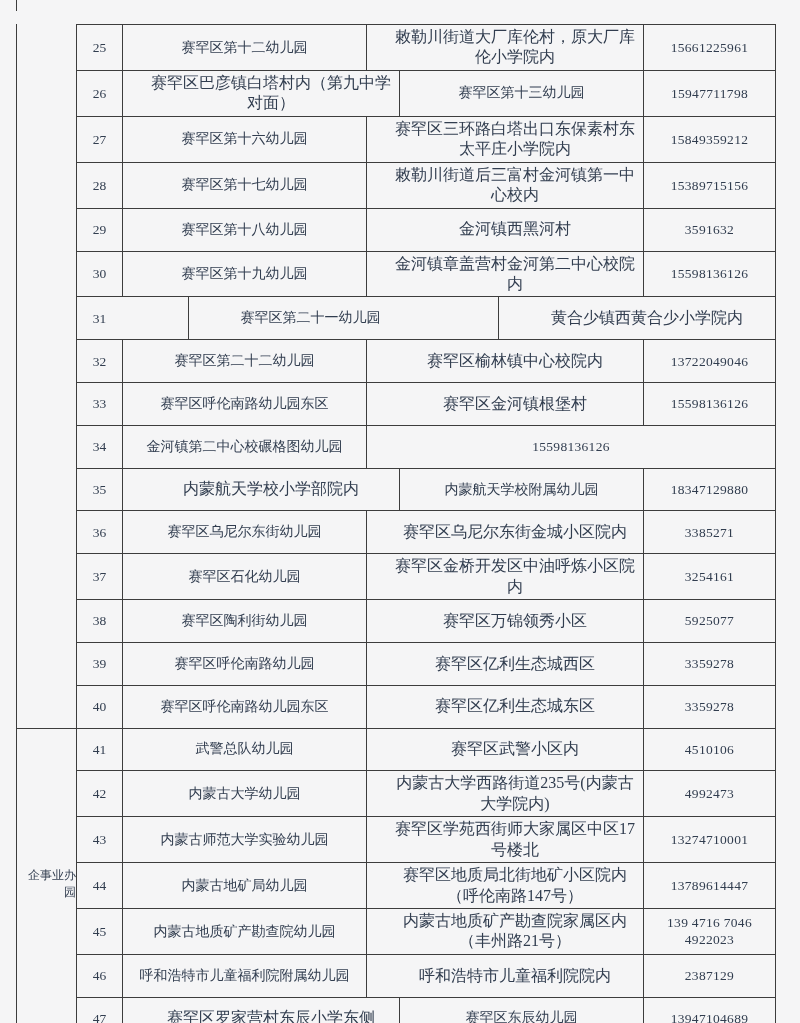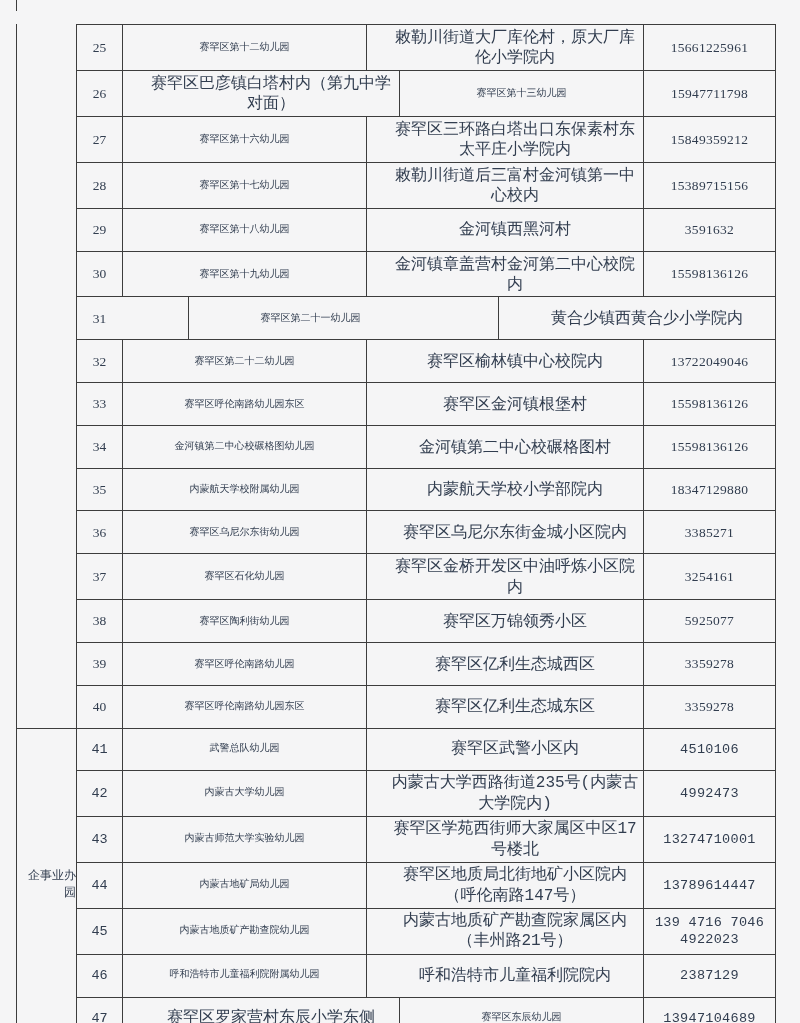--- a/index.html
+++ b/index.html
@@ -28,30 +28,30 @@
   .cat{
     flex:0 0 59px;width:59px;
     display:flex;align-items:center;justify-content:center;
     border-right:1.5px solid #3d3d3d;
     font-size:12px;letter-spacing:0;
     text-align:right;
   }
   .rows{flex:1;display:flex;flex-direction:column;min-width:0;}
   .g1 .rows{border-top:1.5px solid #3d3d3d;}
   .row{display:flex;min-height:41.8px;}
-  .g2 .row{min-height:41.6px;font-family:Liberation Mono, monospace;}
+  .g2 .row{min-height:41.6px;}
   .row + .row{border-top:1.5px solid #3d3d3d;justify-content:space-between;}
   .cell{
     display:flex;align-items:center;justify-content:center;
     text-align:center;box-sizing:border-box;
     padding:2px 3px;line-height:1.28;min-width:0;
   }
   .cell + .cell{border-left:1.5px solid #3d3d3d;}
   .cell.no{flex:0 0 45px;font-size:13.5px;}
-  .cell.name{flex:0 0 244px;font-size:10px;}
+  .cell.name{flex:0 0 244px;font-size:14px;}
   .cell.addr{flex:0 0 277px;font-size:16px;padding-left:23px;}
   .cell.phone{flex:1;font-size:13.5px;letter-spacing:.3px;}
 </style>
 </head>
 <body>
 
 <div class="page">
   <div class="leftline-ext"></div>
   <div class="table" id="tbl">
       <div class="group g1">
@@ -106,27 +106,26 @@
           </div>
           <div class="row">
             <div class="cell no">33</div>
             <div class="cell name">赛罕区呼伦南路幼儿园东区</div>
             <div class="cell addr">赛罕区金河镇根堡村</div>
             <div class="cell phone">15598136126</div>
           </div>
           <div class="row">
             <div class="cell no">34</div>
             <div class="cell name">金河镇第二中心校碾格图幼儿园</div>
-            <div class="cell addr">金河镇第二中心校碾格图村</div>
             <div class="cell phone">15598136126</div>
           </div>
           <div class="row">
             <div class="cell no">35</div>
+            <div class="cell addr">内蒙航天学校小学部院内</div>
             <div class="cell name">内蒙航天学校附属幼儿园</div>
-            <div class="cell addr">内蒙航天学校小学部院内</div>
             <div class="cell phone">18347129880</div>
           </div>
           <div class="row">
             <div class="cell no">36</div>
             <div class="cell name">赛罕区乌尼尔东街幼儿园</div>
             <div class="cell addr">赛罕区乌尼尔东街金城小区院内</div>
             <div class="cell phone">3385271</div>
           </div>
           <div class="row">
             <div class="cell no">37</div>

